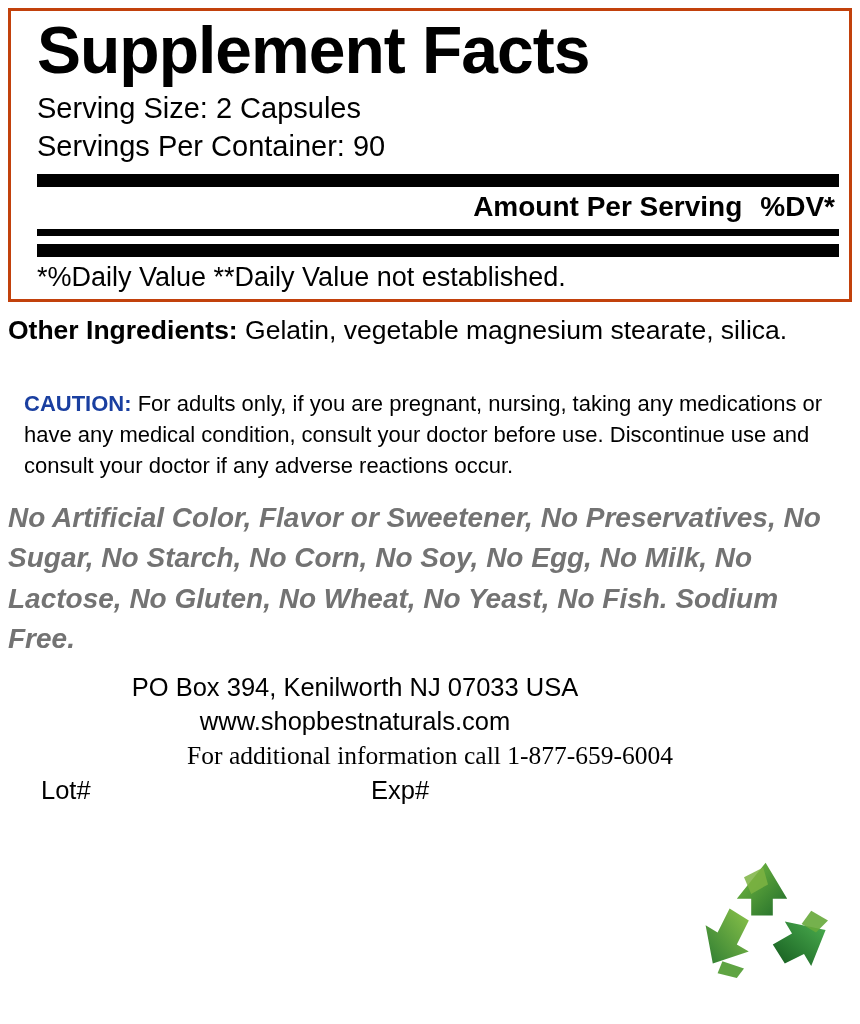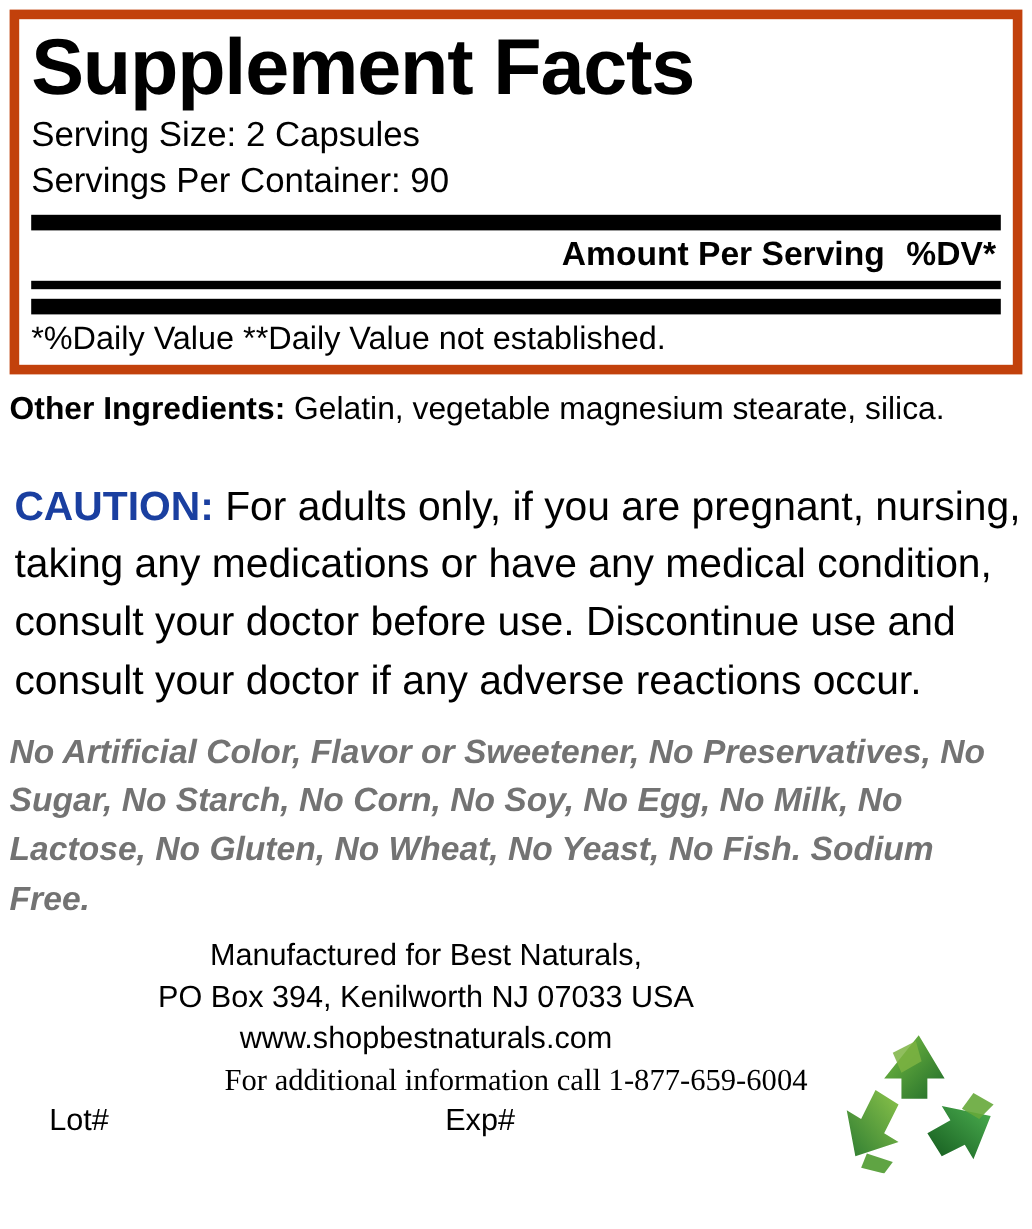--- a/index.html
+++ b/index.html
@@ -18,24 +18,24 @@
   .label {
     position: absolute;
     left: 0; top: 0;
     width: 860px;
     height: 1024px;
     box-sizing: border-box;
     padding: 6px 8px 0 8px;
   }
   
   .sf-panel {
-    border: 8px solid #c2410c;
+    border: 3px solid #c2410c;
     box-sizing: border-box;
     margin: 2px 0 0 0;
-    padding: 4px 10px 6px 10px;
+    padding: 4px 10px 6px 26px;
   }
   .sf-title {
     font-size: 66px;
     font-weight: bold;
     line-height: 1.0;
     letter-spacing: -1px;
     margin: 2px 0 6px 0;
     white-space: nowrap;
   }
   .sf-serving {
@@ -85,23 +85,23 @@
 
   
   .other-ing {
     font-size: 26.5px;
     line-height: 1.28;
     margin: 12px 0 0 0;
   }
   .other-ing b { font-weight: bold; }
 
   .caution {
-    font-size: 34px;
+    font-size: 22px;
     line-height: 1.42;
-    margin: 40px 0 0 4px;
+    margin: 40px 0 0 16px;
   }
   .caution-word {
     color: #1a3fa0;
     font-weight: bold;
   }
   .free-claims {
     color: #737373;
     font-style: italic;
     font-weight: bold;
     font-size: 28px;
@@ -165,21 +165,20 @@
     <b>Other Ingredients:</b><span> Gelatin, vegetable magnesium stearate, silica.</span>
   </div>
 
   <div class="caution">
     <span class="caution-word">CAUTION:</span><span> For adults only, if you are pregnant, nursing, taking any medications or have any medical condition, consult your doctor before use. Discontinue use and consult your doctor if any adverse reactions occur.</span>
   </div>
 
   <div class="free-claims">No Artificial Color, Flavor or Sweetener, No Preservatives, No Sugar, No Starch, No Corn, No Soy, No Egg, No Milk, No Lactose, No Gluten, No Wheat, No Yeast, No Fish. Sodium Free.</div>
 
   <div class="mfg">
-    <div>Manufactured for Best Naturals,</div>
     <div>PO Box 394, Kenilworth NJ 07033 USA</div>
     <div>www.shopbestnaturals.com</div>
   </div>
   <div class="addl">For additional information call 1-877-659-6004</div>
 
   <div class="lot-row">
     <span class="lot">Lot#</span>
     <span>Exp#</span>
   </div>
 

